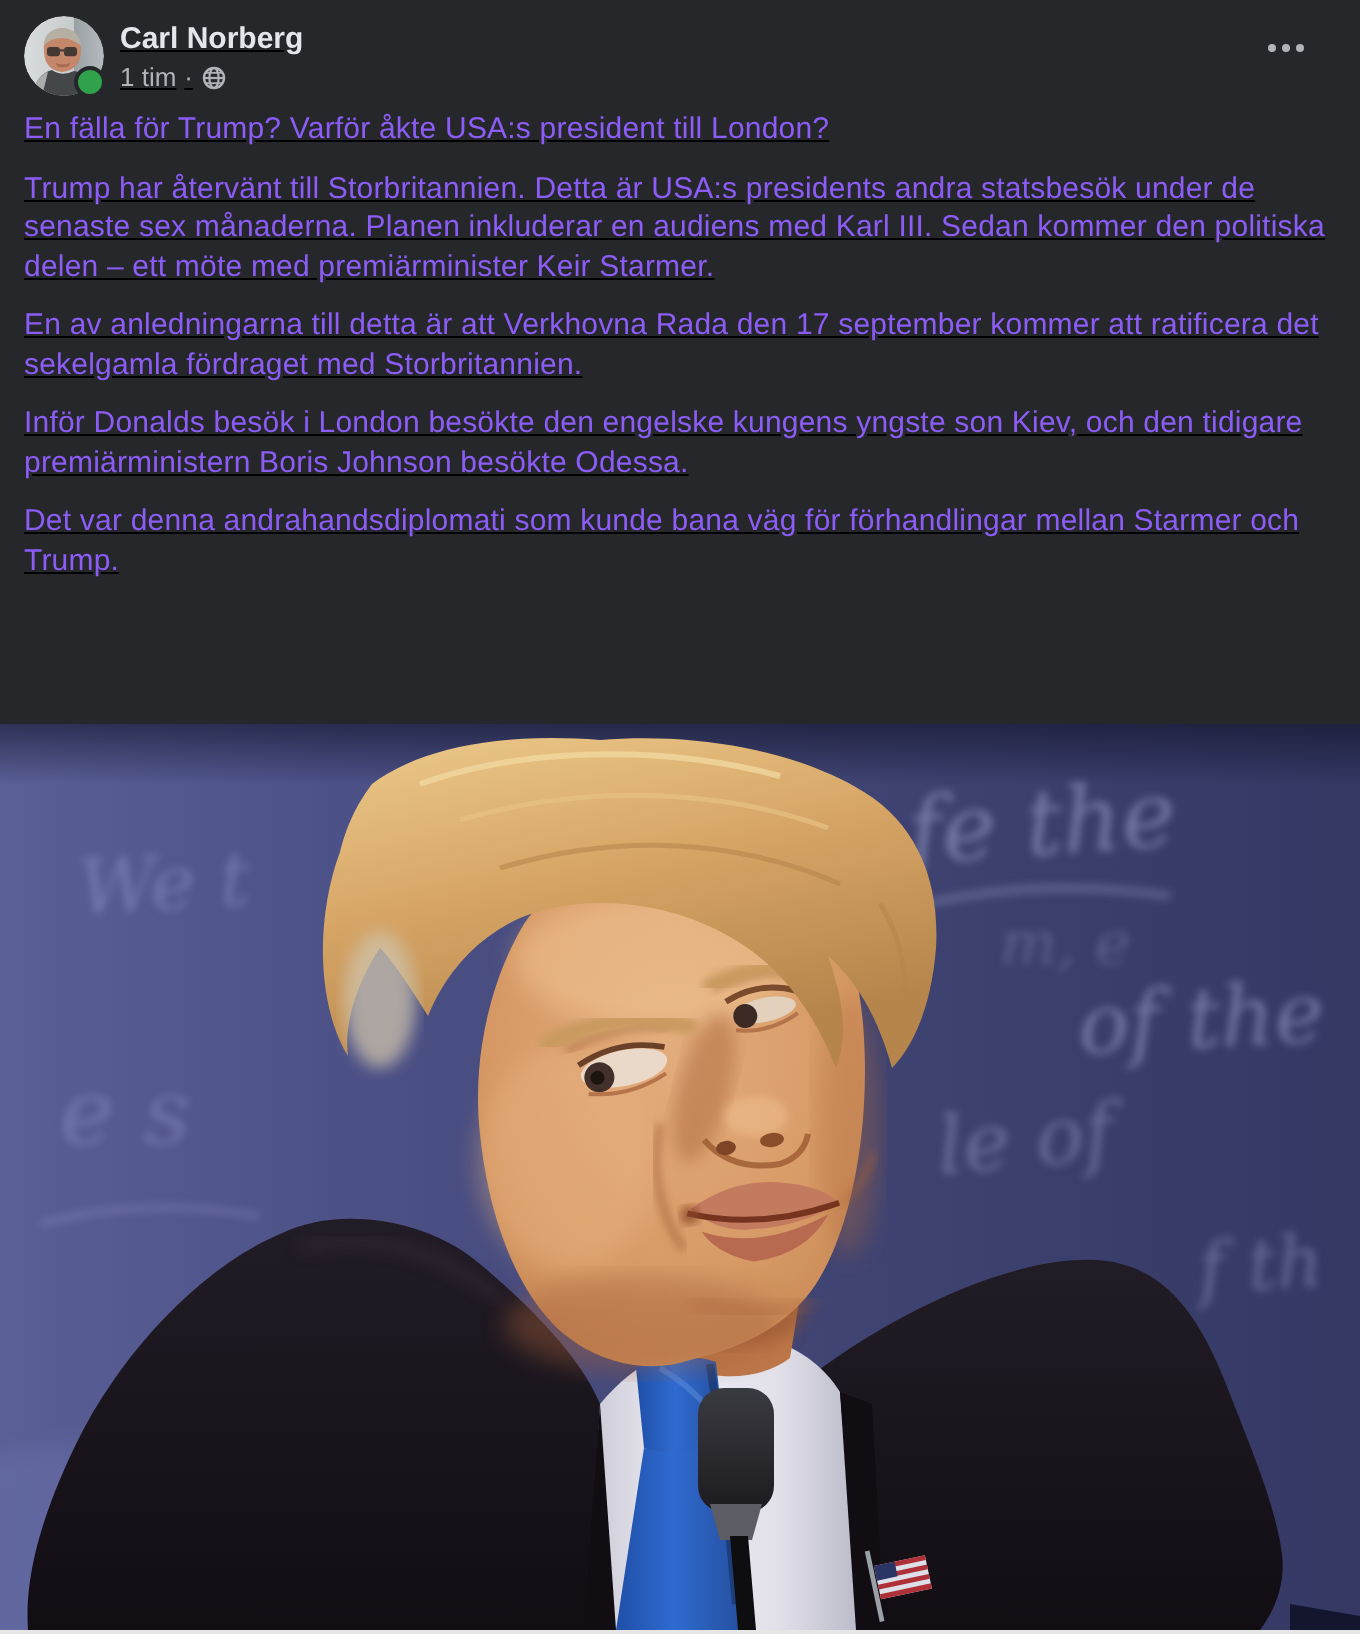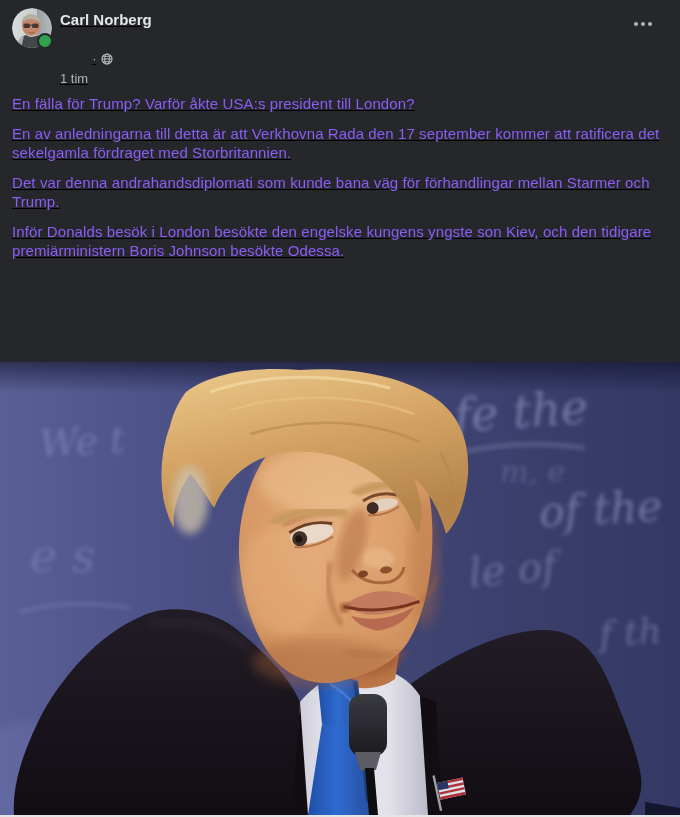--- a/index.html
+++ b/index.html
@@ -26,21 +26,21 @@
   }
   .meta { margin-left: 8px; flex: 1 1 auto; padding-top: 2px; }
   .author {
     color: #e4e6eb; font-size: 15px; font-weight: 700; line-height: 19px;
     cursor: pointer;
   }
   .subline {
     display: flex; align-items: center; gap: 4px;
     color: #b0b3b8; font-size: 13px; line-height: 17px; margin-top: 1px;
   }
-  .subline .ts { cursor: pointer; margin-top: 40px; }
+  .subline .ts { cursor: pointer; }
   .globe { display: inline-block; }
   .more-btn {
     background: none; border: none; padding: 8px 6px; margin: 6px 10px 0 0;
     display: flex; gap: 3px; align-items: center; cursor: pointer; border-radius: 6px;
   }
   .more-btn span { width: 4px; height: 4px; border-radius: 50%; background: #b0b3b8; display: block; }
 
   
   .content { padding: 3px 12px 0 12px; }
   .content p {
@@ -111,23 +111,24 @@
 
     <button class="more-btn" aria-label="menu">
       <span></span>
       <span></span>
       <span></span>
     </button>
   </div>
 
   <div class="content">
     <p>En fälla för Trump? Varför åkte USA:s president till London?</p>
+    <p>Trump har återvänt till Storbritannien. Detta är USA:s presidents andra statsbesök under de senaste sex månaderna. Planen inkluderar en audiens med Karl III. Sedan kommer den politiska delen – ett möte med premiärminister Keir Starmer.</p>
     <p>En av anledningarna till detta är att Verkhovna Rada den 17 september kommer att ratificera det sekelgamla fördraget med Storbritannien.</p>
+    <p>Inför Donalds besök i London besökte den engelske kungens yngste son Kiev, och den tidigare premiärministern Boris Johnson besökte Odessa.</p>
     <p>Det var denna andrahandsdiplomati som kunde bana väg för förhandlingar mellan Starmer och Trump.</p>
-    <p>Inför Donalds besök i London besökte den engelske kungens yngste son Kiev, och den tidigare premiärministern Boris Johnson besökte Odessa.</p>
   </div>
 
   <figure class="photo">
     <svg width="680" height="453" viewBox="0 0 680 453">
       <defs>
         <linearGradient id="bgGrad" x1="0" y1="0" x2="1" y2="0">
           <stop offset="0" stop-color="#5a5f96"></stop>
           <stop offset="0.25" stop-color="#4c5187"></stop>
           <stop offset="0.55" stop-color="#424675"></stop>
           <stop offset="0.8" stop-color="#3a3e6b"></stop>

